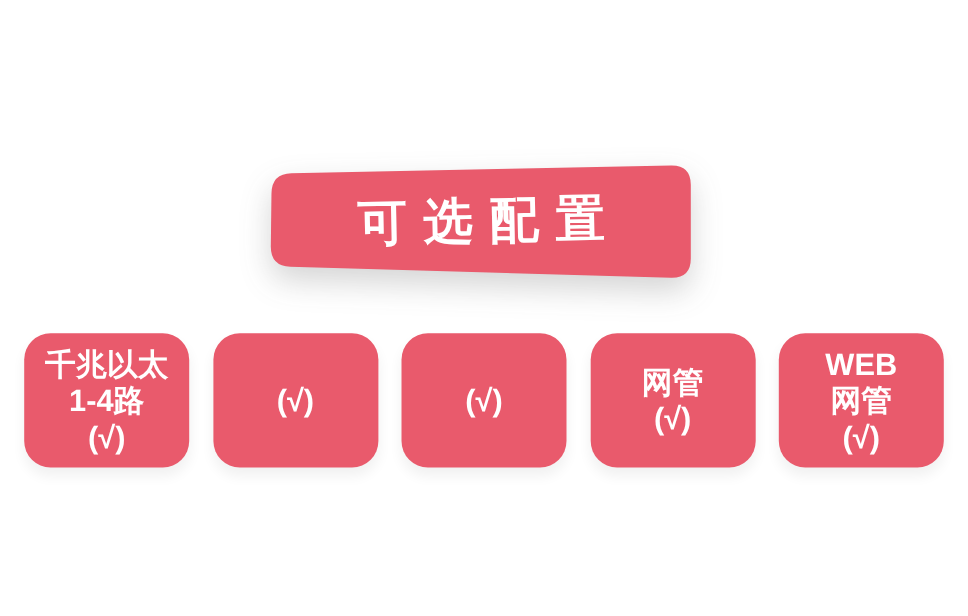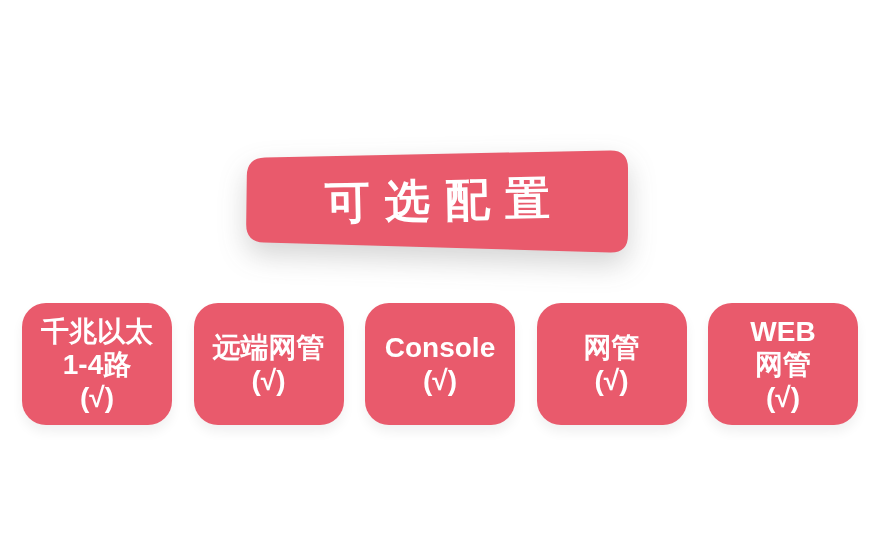--- a/index.html
+++ b/index.html
@@ -64,26 +64,24 @@
 
   <div class="cards">
 
     <div class="card">
       <span>千兆以太</span>
       <span>1-4路</span>
       <span>(√)</span>
     </div>
 
     <div class="card">
-      <span>远端网管</span>
       <span>(√)</span>
     </div>
 
     <div class="card">
-      <span>Console</span>
       <span>(√)</span>
     </div>
 
     <div class="card">
       <span>网管</span>
       <span>(√)</span>
     </div>
 
     <div class="card">
       <span>WEB</span>

